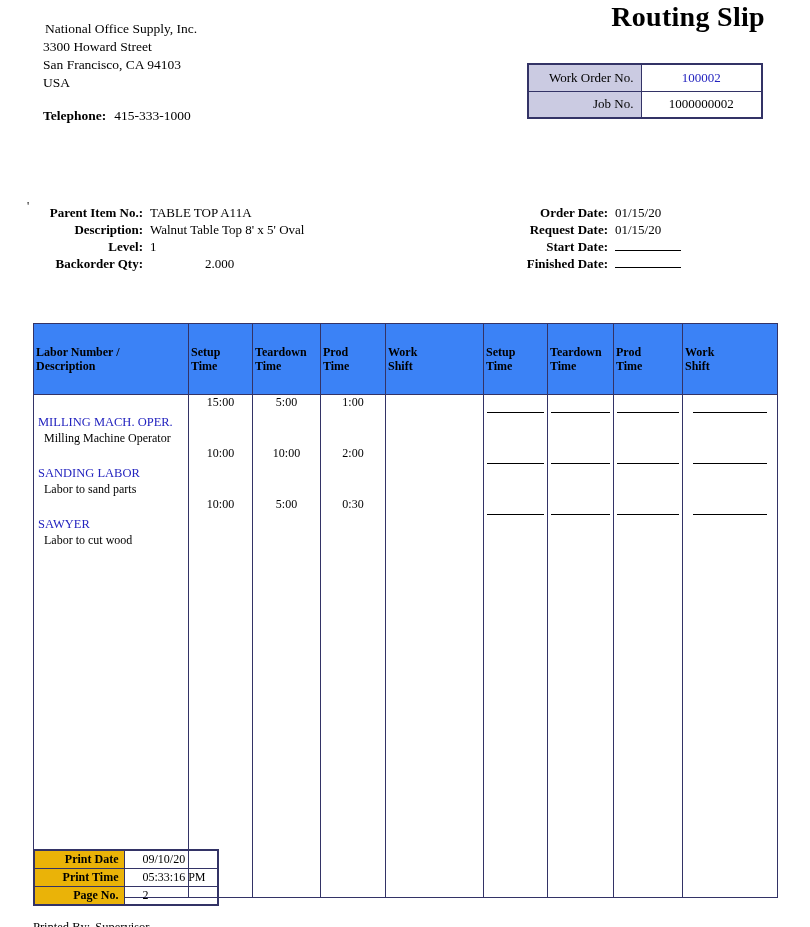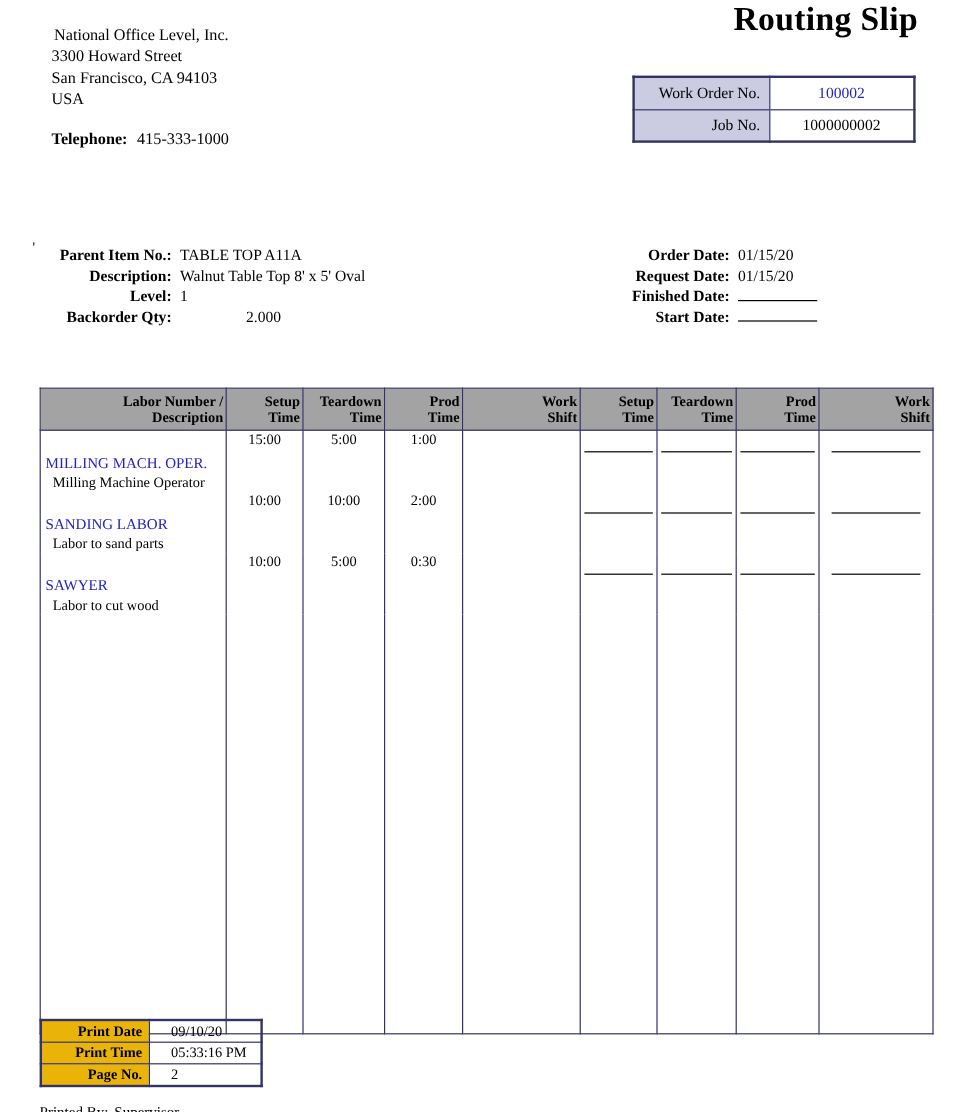--- a/index.html
+++ b/index.html
@@ -33,23 +33,23 @@
   .info-right { position: absolute; left: 430px; top: 204px; font-size: 13px; line-height: 17px; }
   .irow { display: flex; align-items: baseline; }
   .info-left .lbl { width: 110px; text-align: right; font-weight: bold; flex: 0 0 auto; }
   .info-right .lbl { width: 178px; text-align: right; font-weight: bold; flex: 0 0 auto; }
   .irow .val { margin-left: 7px; white-space: nowrap; }
   .irow .val.qty { margin-left: 62px; }
   .blankline-inline { display: inline-block; width: 66px; height: 13px; border-bottom: 1px solid #000; margin-left: 7px; }
   
   .labor { position: absolute; left: 33px; top: 323px; border-collapse: collapse; table-layout: fixed; width: 744px; }
   .labor th {
-    border: 1px solid #333366; background: #a3a3a3;
+    border: 1px solid #333366; background: #3b82f6;
     font-size: 12px; font-weight: bold; line-height: 14px;
-    padding: 3px 2px; text-align: right; vertical-align: middle;
+    padding: 21px 2px; text-align: left; vertical-align: middle;
   }
   .labor td { border-left: 1px solid #333366; border-right: 1px solid #333366; vertical-align: top; font-size: 12px; padding: 0; }
   .labor tr.last td { border-bottom: 1px solid #333366; }
   .labor .c1 { width: 155px; }
   .labor .c2 { width: 64px; }
   .labor .c3 { width: 68px; }
   .labor .c4 { width: 65px; }
   .labor .c5 { width: 98px; }
   .labor .c6 { width: 64px; }
   .labor .c7 { width: 66px; }
@@ -71,21 +71,21 @@
   .print-table td.val { width: 94px; text-align: left; padding-left: 18px; }
   .printed-by { position: absolute; left: 33px; top: 908px; font-size: 12.5px; margin-top: 12px; }
   .printed-by .pval { margin-left: 5px; }
 </style>
 </head>
 <body>
 
 <div class="page">
 
   <div class="company">
-    <div class="cname">National Office Level, Inc.</div>
+    <div class="cname">National Office Supply, Inc.</div>
     <div>3300 Howard Street</div>
     <div>San Francisco, CA 94103</div>
     <div>USA</div>
     <div class="telephone">
       <span class="tlabel">Telephone:</span><span class="tval">415-333-1000</span>
     </div>
   </div>
 
   <div class="title">Routing Slip</div>
 
@@ -126,25 +126,25 @@
   <div class="info-right">
     <div class="irow">
       <span class="lbl">Order Date:</span>
       <span class="val">01/15/20</span>
     </div>
     <div class="irow">
       <span class="lbl">Request Date:</span>
       <span class="val">01/15/20</span>
     </div>
     <div class="irow">
+      <span class="lbl">Start Date:</span>
+      <span class="blankline-inline"></span>
+    </div>
+    <div class="irow">
       <span class="lbl">Finished Date:</span>
-      <span class="blankline-inline"></span>
-    </div>
-    <div class="irow">
-      <span class="lbl">Start Date:</span>
       <span class="blankline-inline"></span>
     </div>
   </div>
 
   <table class="labor">
     <colgroup>
       <col class="c1">
         <col class="c2">
         <col class="c3">
         <col class="c4">

